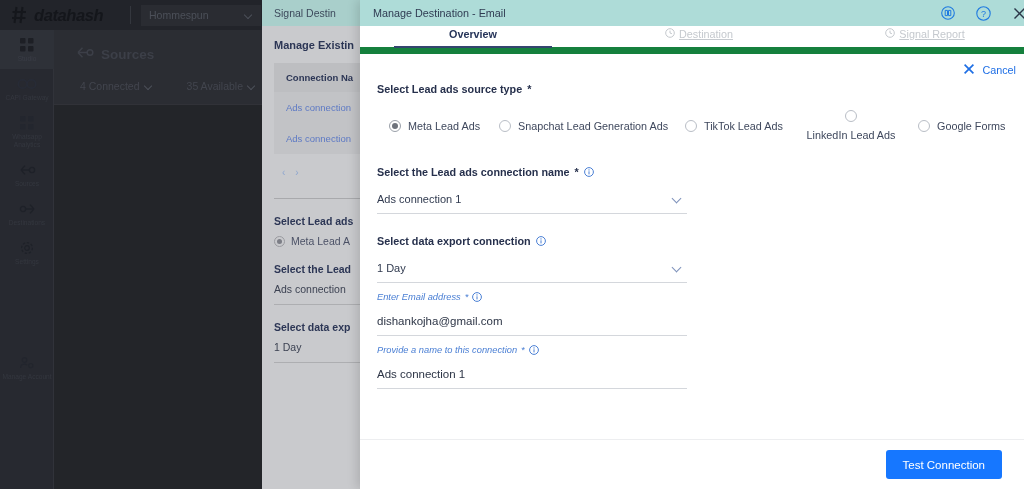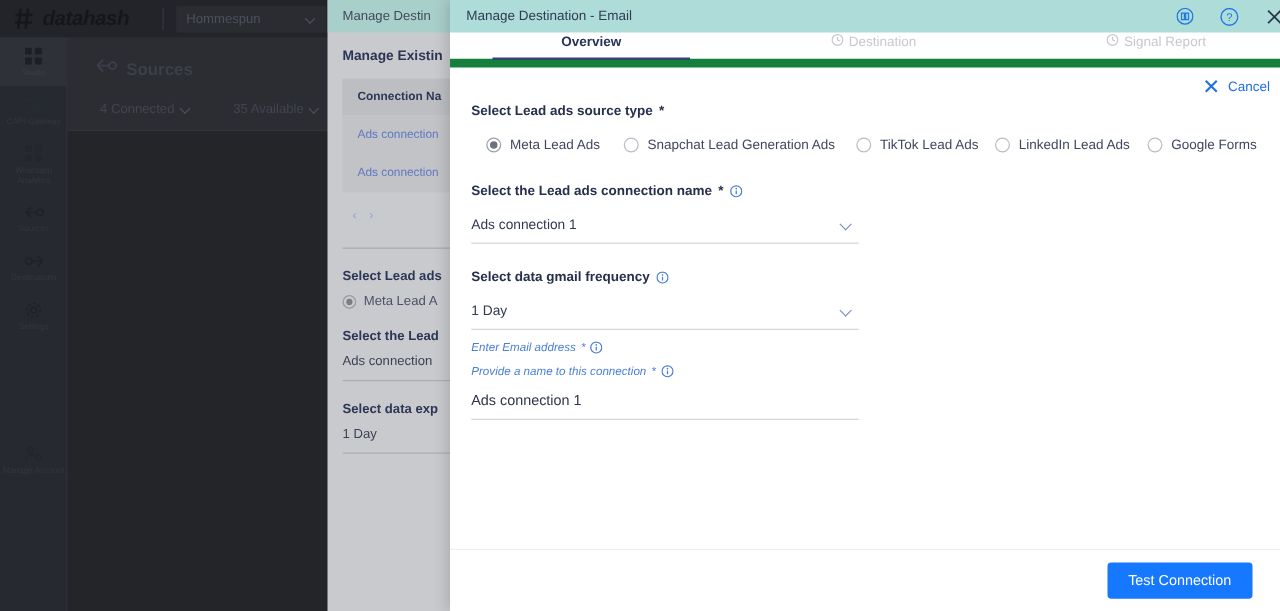--- a/index.html
+++ b/index.html
@@ -138,21 +138,21 @@
   }
   .tab {
     flex: 1; text-align: center; font-size: 10.8px;
     padding-bottom: 7px; display: flex; align-items: center; justify-content: center; gap: 4px;
   }
   .tab.active { color: #263459; font-weight: bold; position: relative; }
   .tab.active::after {
     content: ""; position: absolute; left: 15%; right: 15%; bottom: -1px;
     height: 2px; background: #34456f;
   }
-  .tab.disabled { color: #c5c9ce; }
+  .tab.disabled { color: #c5c9ce; text-decoration: underline; }
 
   .modal-body { flex: 1 1 auto; padding: 9px 0 0; position: relative; }
 
   .cancel-row { display: flex; justify-content: flex-end; padding: 0 22px 0 0; }
   .cancel-link {
     display: flex; align-items: center; gap: 7px;
     font-size: 10.8px; color: #1f6fe5; cursor: pointer;
   }
   .x-glyph { font-size: 12px; line-height: 1; color: #1f6fe5; font-weight: bold; }
 
@@ -359,21 +359,21 @@
         <span class="chev-sm"></span>
       </div>
     </div>
   </div>
 
   <div class="content-body"></div>
 </div>
 
 <div id="underlay-panel">
   <div class="ul-head">
-    <span>Manage Destin</span>
+    <span>Signal Destin</span>
   </div>
   <div class="ul-body">
     <div class="ul-h2">Manage Existin</div>
     <div class="ul-table">
       <div class="ul-th">Connection Na</div>
       <div class="ul-td">Ads connection</div>
       <div class="ul-td">Ads connection</div>
     </div>
     <div class="ul-pager">
       <span class="ul-arrow">‹</span>
@@ -487,21 +487,21 @@
           <span class="radio-txt">Meta Lead Ads</span>
         </label>
         <label class="radio-opt" style="width:186px;">
           <span class="radio"></span>
           <span class="radio-txt">Snapchat Lead Generation Ads</span>
         </label>
         <label class="radio-opt" style="width:111px;">
           <span class="radio"></span>
           <span class="radio-txt">TikTok Lead Ads</span>
         </label>
-        <label class="radio-opt" style="width:122px;">
+        <label class="radio-opt" style="width:122px;flex-direction:column;">
           <span class="radio"></span>
           <span class="radio-txt">LinkedIn Lead Ads</span>
         </label>
         <label class="radio-opt">
           <span class="radio"></span>
           <span class="radio-txt">Google Forms</span>
         </label>
       </div>
     </div>
 
@@ -521,21 +521,21 @@
         <div class="select-inner">
           <span class="select-val">Ads connection 1</span>
           <span class="chev"></span>
         </div>
         <div class="underline"></div>
       </div>
     </div>
 
     <div class="field-group" style="margin-top:21px;">
       <div class="lbl">
-        <span>Select data gmail frequency</span>
+        <span>Select data export connection</span>
         <span class="info-ico">
           <svg width="10" height="10" viewBox="0 0 10 10">
               <circle cx="5" cy="5" r="4.4" fill="none" stroke="#4a7fd4" stroke-width="1"></circle>
               <circle cx="5" cy="2.9" r="0.65" fill="#4a7fd4"></circle>
               <line x1="5" y1="4.3" x2="5" y2="7.4" stroke="#4a7fd4" stroke-width="1"></line>
             </svg>
         </span>
       </div>
       <div class="select-field">
         <div class="select-inner">
@@ -551,20 +551,24 @@
         <span>Enter Email address</span>
         <span>*</span>
         <span class="info-ico">
           <svg width="10" height="10" viewBox="0 0 10 10">
               <circle cx="5" cy="5" r="4.4" fill="none" stroke="#4a7fd4" stroke-width="1"></circle>
               <circle cx="5" cy="2.9" r="0.65" fill="#4a7fd4"></circle>
               <line x1="5" y1="4.3" x2="5" y2="7.4" stroke="#4a7fd4" stroke-width="1"></line>
             </svg>
         </span>
       </div>
+      <div class="text-field">
+        <div class="text-val" title="Enter Email address">dishankojha@gmail.com</div>
+        <div class="underline"></div>
+      </div>
     </div>
 
     <div class="field-group" style="margin-top:9px;">
       <div class="lbl-blue">
         <span>Provide a name to this connection</span>
         <span>*</span>
         <span class="info-ico">
           <svg width="10" height="10" viewBox="0 0 10 10">
               <circle cx="5" cy="5" r="4.4" fill="none" stroke="#4a7fd4" stroke-width="1"></circle>
               <circle cx="5" cy="2.9" r="0.65" fill="#4a7fd4"></circle>

